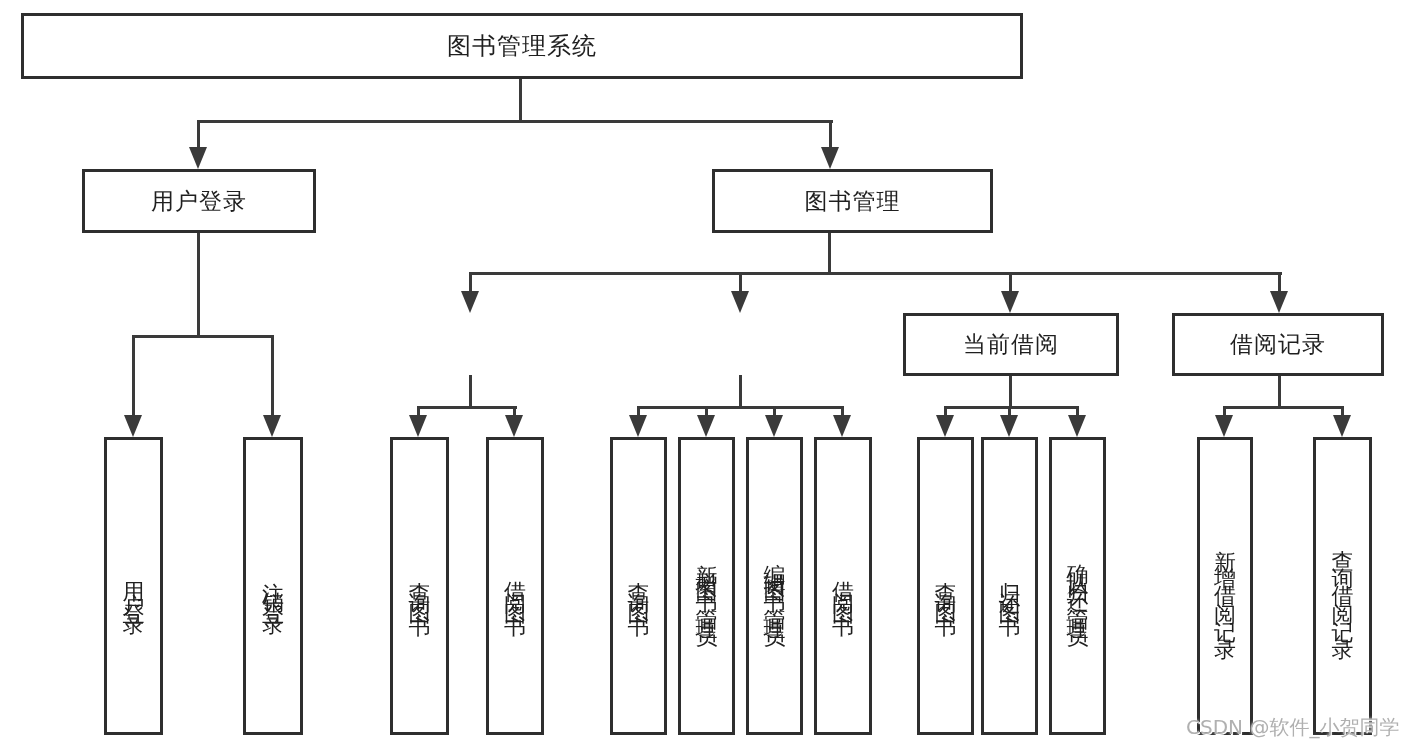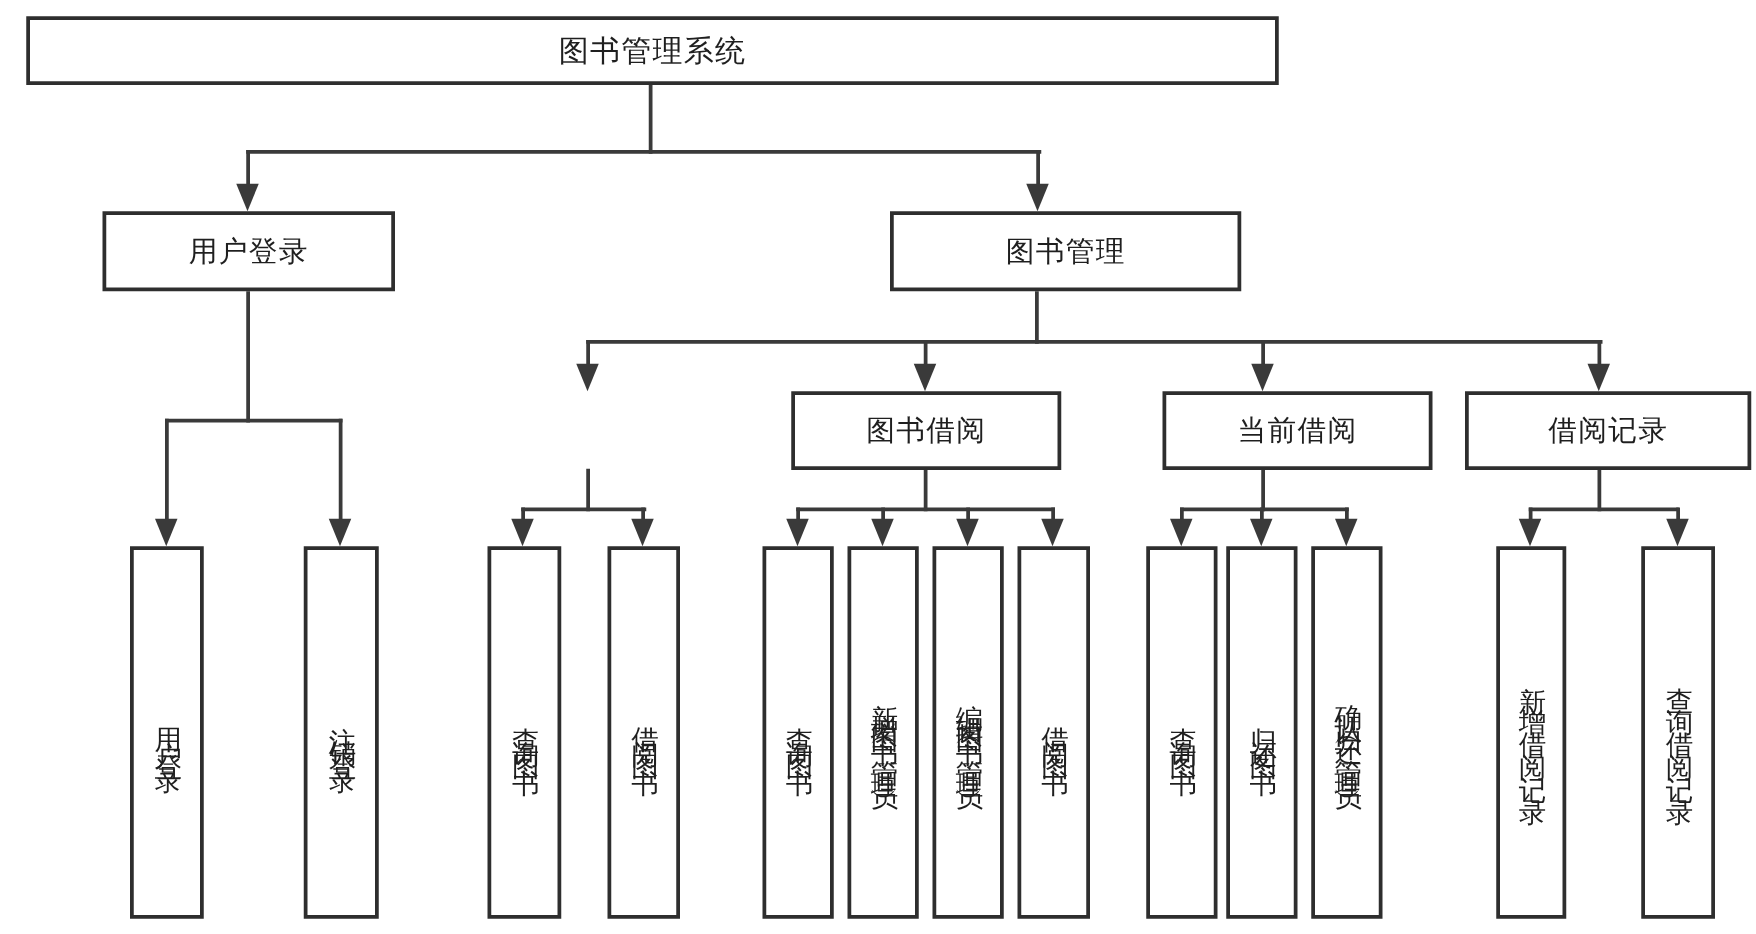--- a/index.html
+++ b/index.html
@@ -117,38 +117,35 @@
     <div class="arrow" style="left:1068px;top:415px;"></div>
 
     <div class="line-v" style="left:1278px;top:375px;height:34px;"></div>
     <div class="line-h" style="left:1223px;top:406px;width:120px;"></div>
     <div class="line-v" style="left:1223px;top:406px;height:12px;"></div>
     <div class="arrow" style="left:1215px;top:415px;"></div>
     <div class="line-v" style="left:1341px;top:406px;height:12px;"></div>
     <div class="arrow" style="left:1333px;top:415px;"></div>
   </div>
 
-  <div class="box h root" style="left:21px;top:13px;width:1002px;height:55px;">
+  <div class="box h root" style="left:21px;top:13px;width:1002px;height:66px;">
     <span>图书管理系统</span>
   </div>
 
   <div class="box h" style="left:82px;top:169px;width:234px;height:64px;">
     <span>用户登录</span>
   </div>
   <div class="box h" style="left:712px;top:169px;width:281px;height:64px;">
     <span>图书管理</span>
   </div>
 
-  <div class="box h" style="left:633px;top:313px;width:216px;height:63px;">
-    <span>图书借阅</span>
-  </div>
-  <div class="box h" style="left:903px;top:313px;width:216px;height:63px;margin-left:27px;">
+  <div class="box h" style="left:903px;top:313px;width:216px;height:63px;">
     <span>当前借阅</span>
   </div>
-  <div class="box h" style="left:1172px;top:313px;width:229px;height:63px;">
+  <div class="box h" style="left:1172px;top:313px;width:212px;height:63px;">
     <span>借阅记录</span>
   </div>
 
   <div class="box v" style="left:104px;top:437px;width:59px;height:298px;">
     <span class="vtext">用户登录</span>
   </div>
   <div class="box v" style="left:243px;top:437px;width:60px;height:298px;">
     <span class="vtext">注销登录</span>
   </div>
 
@@ -182,14 +179,15 @@
     <span class="vtext ls-9">确认归还（管理员）</span>
   </div>
 
   <div class="box v" style="left:1197px;top:437px;width:56px;height:298px;">
     <span class="vtext ls-18">新增借阅记录</span>
   </div>
   <div class="box v" style="left:1313px;top:437px;width:59px;height:298px;">
     <span class="vtext ls-18">查询借阅记录</span>
   </div>
 
+  <div id="watermark">CSDN @软件_小贺同学</div>
 
 </div>
 
 </body></html>

